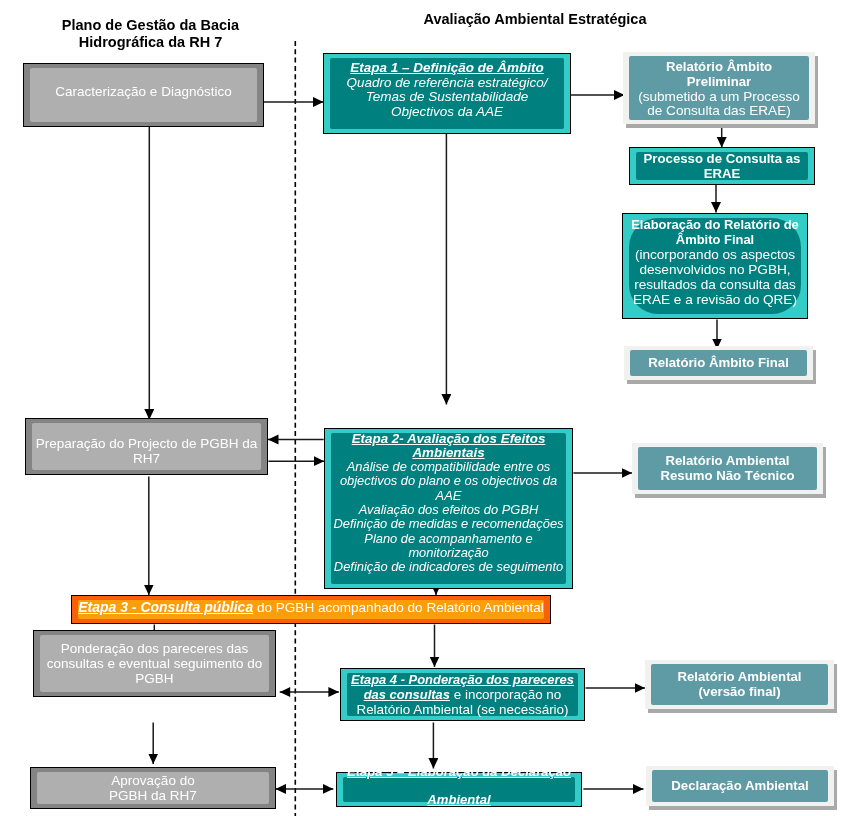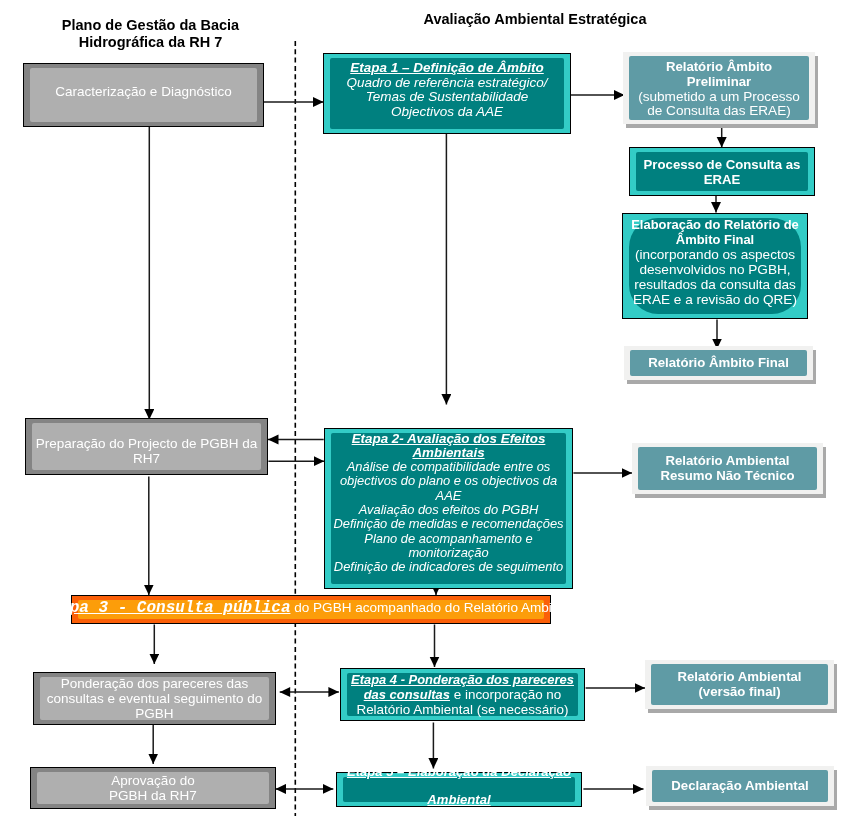--- a/index.html
+++ b/index.html
@@ -16,21 +16,21 @@
   .gray{border:1.5px solid #000;background:#848484;padding:4px 6px;}
   .gray .fill{background:#afafaf;font-size:13.5px;line-height:15px;}
   .pt9 .fill{padding-top:9px;}
   .pb7 .fill{padding-bottom:7px;}
 
   .teal{border:1.5px solid #000;background:#33ccc6;padding:4px 6px;}
   .teal .fill{background:#00807f;font-size:13.5px;line-height:14.5px;padding-bottom:7px;}
 
   .orange{border:1.5px solid #000;background:#fb5f08;padding:4px 6px;}
   .orange .fill{background:#fc9d0a;font-size:13.55px;line-height:16px;padding-bottom:4px;}
-  .orange .fill .hd{font-size:16px;font-family:Liberation Mono, monospace;}
+  .orange .fill .hd{font-size:14px;}
 
   .rep{background:#f1f1f0;padding:4px 6px;box-shadow:3px 4px 0 0 #a9a9a9;}
   .rep .fill{background:#5f9ba5;font-weight:bold;font-size:13.2px;line-height:14.6px;}
   .rep.pt3 .fill{padding-top:3px;}
   .rep .fill .reg{font-weight:normal;font-size:13.6px;}
 
   .it{font-style:italic;}
   .fill span{white-space:nowrap;}
   .e2 .fill{font-size:12.9px;line-height:14.3px;padding-bottom:11px;}
   .tbold .fill{font-weight:bold;font-size:13.2px;line-height:15px;padding-bottom:0;}
@@ -107,21 +107,21 @@
 
   <div class="box rep pt3" style="left:623px;top:52px;width:192px;height:72px;">
     <div class="fill">
       <span>Relatório Âmbito</span>
       <span>Preliminar</span>
       <span class="reg">(submetido a um Processo</span>
       <span class="reg">de Consulta das ERAE)</span>
     </div>
   </div>
 
-  <div class="box teal tbold" style="left:629px;top:147px;width:186px;height:49px;">
+  <div class="box teal tbold" style="left:629px;top:147px;width:186px;height:38px;">
     <div class="fill">
       <span>Processo de Consulta as</span>
       <span>ERAE</span>
     </div>
   </div>
 
   <div class="box teal tmix" style="left:622px;top:213px;width:186px;height:106px;">
     <div class="fill">
       <span class="bd">Elaboração do Relatório de</span>
       <span class="bd">Âmbito Final</span>
@@ -166,21 +166,21 @@
       <span>Resumo Não Técnico</span>
     </div>
   </div>
 
   <div class="box orange" style="left:71px;top:595px;width:480px;height:29px;">
     <div class="fill">
       <span><b class="it ul hd">Etapa 3 - Consulta pública</b><span> do PGBH acompanhado do Relatório Ambiental</span></span>
     </div>
   </div>
 
-  <div class="box gray" style="left:33px;top:672px;width:243px;height:53px;">
+  <div class="box gray" style="left:33px;top:630px;width:243px;height:67px;">
     <div class="fill">
       <span>Ponderação dos pareceres das</span>
       <span>consultas e eventual seguimento do</span>
       <span>PGBH</span>
     </div>
   </div>
 
   <div class="box teal e4" style="left:340px;top:668px;width:245px;height:53px;">
     <div class="fill">
       <span class="it bd ul hd">Etapa 4 - Ponderação dos pareceres</span>

